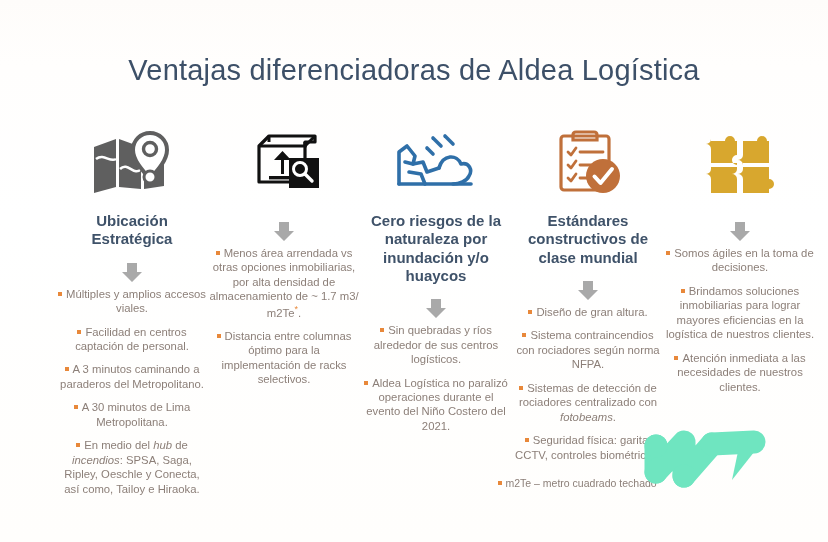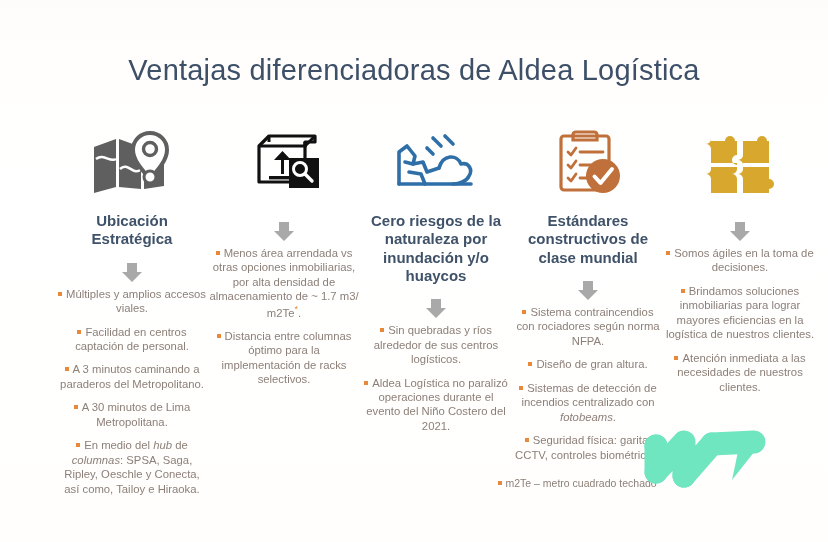--- a/index.html
+++ b/index.html
@@ -157,21 +157,21 @@
       <div class="arrow-sep">
         <svg width="22" height="22" viewBox="0 0 22 22" aria-hidden="true">
           <path d="M6 2 H16 V11 H21 L11 21 L1 11 H6 Z" fill="#a9a9a9"></path>
         </svg>
       </div>
       <ul class="bullets">
         <li><span class="bsq"></span><span>Múltiples y amplios accesos viales.</span></li>
         <li><span class="bsq"></span><span>Facilidad en centros captación de personal.</span></li>
         <li><span class="bsq"></span><span>A 3 minutos caminando a paraderos del Metropolitano.</span></li>
         <li><span class="bsq"></span><span>A 30 minutos de Lima Metropolitana.</span></li>
-        <li><span class="bsq"></span><span>En medio del </span><i>hub</i><span> de </span><i>columnas</i><span>: SPSA, Saga, Ripley, Oeschle y Conecta, así como, Tailoy e Hiraoka.</span></li>
+        <li><span class="bsq"></span><span>En medio del </span><i>hub</i><span> de </span><i>incendios</i><span>: SPSA, Saga, Ripley, Oeschle y Conecta, así como, Tailoy e Hiraoka.</span></li>
       </ul>
     </div>
 
     <div class="col">
       <div class="icon-wrap">
         <svg width="78" height="66" viewBox="0 0 78 66" aria-hidden="true">
           <path d="M14 16 L24 6 L70 6 L70 12 L60 12 L60 52 L14 52 Z" fill="none" stroke="#111111" stroke-width="3.2" stroke-linejoin="round"></path>
           <path d="M14 16 L60 16 L60 12" fill="none" stroke="#111111" stroke-width="3.2"></path>
           <path d="M24 6 L24 12" stroke="#111111" stroke-width="3"></path>
           <path d="M60 16 L70 6" stroke="#111111" stroke-width="3"></path>
@@ -237,23 +237,23 @@
           <path d="M43.5 48.5 L49.5 55 L61 41" stroke="#ffffff" stroke-width="4" fill="none" stroke-linecap="round" stroke-linejoin="round"></path>
         </svg>
       </div>
       <div class="col-heading">Estándares constructivos de clase mundial</div>
       <div class="arrow-sep">
         <svg width="22" height="22" viewBox="0 0 22 22" aria-hidden="true">
           <path d="M6 2 H16 V11 H21 L11 21 L1 11 H6 Z" fill="#a9a9a9"></path>
         </svg>
       </div>
       <ul class="bullets">
+        <li><span class="bsq"></span><span>Diseño de gran altura.</span></li>
         <li><span class="bsq"></span><span>Sistema contraincendios con rociadores según norma NFPA.</span></li>
-        <li><span class="bsq"></span><span>Diseño de gran altura.</span></li>
-        <li><span class="bsq"></span><span>Sistemas de detección de incendios centralizado con </span><i>fotobeams</i><span>.</span></li>
+        <li><span class="bsq"></span><span>Sistemas de detección de rociadores centralizado con </span><i>fotobeams</i><span>.</span></li>
         <li><span class="bsq"></span><span>Seguridad física: garita, CCTV, controles biométricos.</span></li>
       </ul>
     </div>
 
     <div class="col">
       <div class="icon-wrap">
         <svg width="74" height="72" viewBox="0 0 74 72" aria-hidden="true">
           <g fill="#d8a72e">
             <path d="M8 14 H22 A5 5 0 0 1 27 9 A5 5 0 0 1 32 14 H34 V28 A5 5 0 0 0 29 33 A5 5 0 0 0 34 38 V36 H8 V22 A5 5 0 0 0 3 17 A5 5 0 0 0 8 12 Z"></path>
             <path d="M40 14 H54 A5 5 0 0 1 59 9 A5 5 0 0 1 64 14 H66 V36 H40 V38 A5 5 0 0 0 35 33 A5 5 0 0 0 40 28 Z"></path>

